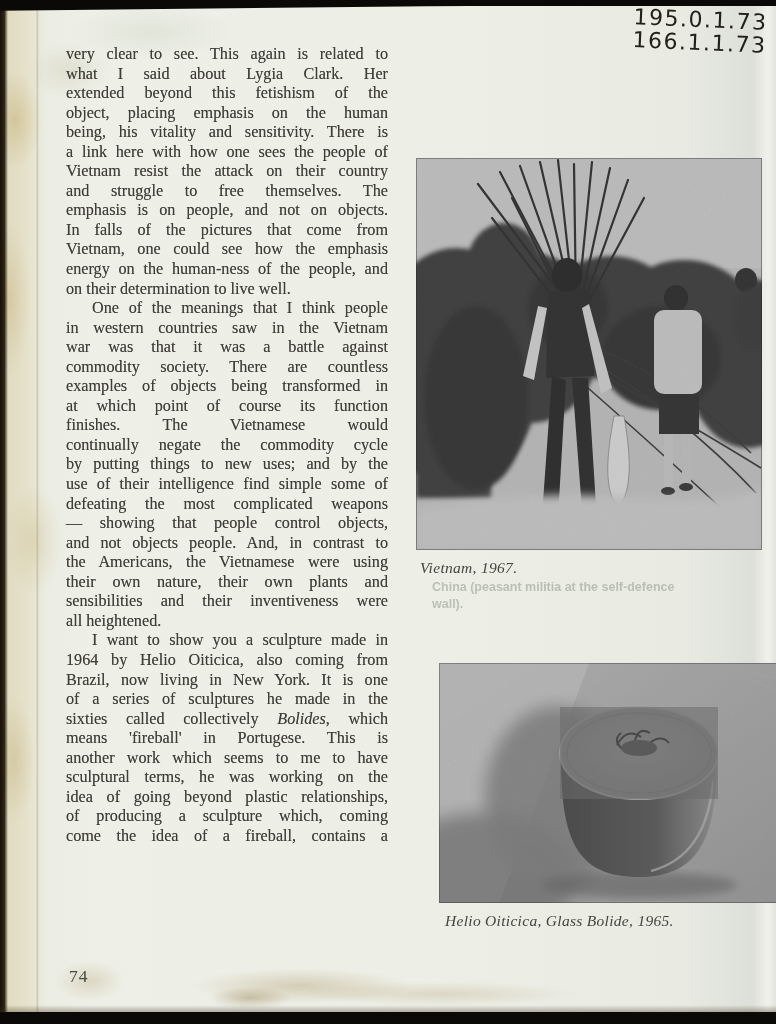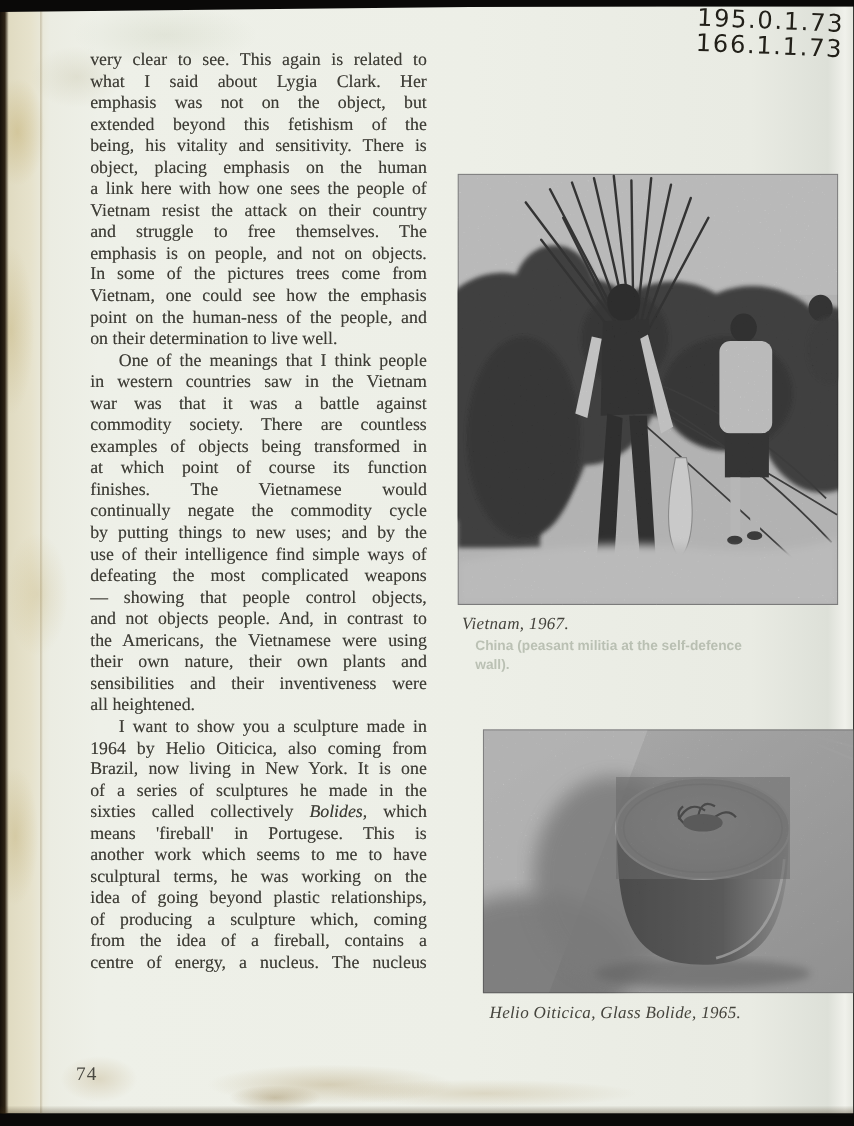--- a/index.html
+++ b/index.html
@@ -32,21 +32,21 @@
   .bottom-shade{position:absolute;left:0;right:0;bottom:12px;height:7px;
     background:linear-gradient(180deg,transparent,rgba(60,45,20,.35));}
   
   .hand{position:absolute;top:5px;right:8px;text-align:right;
     font-family:"DejaVu Sans",sans-serif;font-size:22px;line-height:23px;
     color:#222019;letter-spacing:1.5px;transform:rotate(2.5deg);transform-origin:right top;}
   
   .body-text{position:absolute;left:66px;top:39px;width:322px;
     color:#3e3d36;font-size:16.2px;line-height:19.55px;
     text-shadow:0 0 .4px rgba(62,61,54,.55);}
-  .tl{text-align:justify;text-align-last:justify;white-space:nowrap;margin-left:16px;}
+  .tl{text-align:justify;text-align-last:justify;white-space:nowrap;}
   .tl{white-space:normal;}
   .tl.end{text-align-last:left;}
   .tl.ind{text-indent:26px;}
   
   figure{margin:4px;position:absolute;}
   .fig1{left:412px;top:148px;width:346px;}
   .fig2{left:408px;top:653px;width:353px;padding-left:27px;}
   .fig1 svg,.fig2 svg{display:block;filter:grayscale(1) contrast(1.03);}
   figcaption{font-style:italic;font-size:15.5px;color:#45443d;letter-spacing:.3px;}
   .fig1 figcaption{margin:9px 0 0 4px;}
@@ -65,61 +65,59 @@
   <div class="page">
 
     <div class="hand">
       <div>195.0.1.73</div>
       <div>166.1.1.73</div>
     </div>
 
     <div class="body-text">
         <div class="tl"><span>very clear to see. This again is related to</span></div>
         <div class="tl"><span>what I said about Lygia Clark. Her</span></div>
-        <div class="tl"><span>emphasis was not on the object, but</span></div>
         <div class="tl"><span>extended beyond this fetishism of the</span></div>
+        <div class="tl"><span>object, placing emphasis on the human</span></div>
         <div class="tl"><span>being, his vitality and sensitivity. There is</span></div>
-        <div class="tl"><span>object, placing emphasis on the human</span></div>
         <div class="tl"><span>a link here with how one sees the people of</span></div>
         <div class="tl"><span>Vietnam resist the attack on their country</span></div>
         <div class="tl"><span>and struggle to free themselves. The</span></div>
         <div class="tl"><span>emphasis is on people, and not on objects.</span></div>
-        <div class="tl"><span>In some of the pictures trees come from</span></div>
+        <div class="tl"><span>In falls of the pictures that come from</span></div>
         <div class="tl"><span>Vietnam, one could see how the emphasis</span></div>
-        <div class="tl"><span>point on the human-ness of the people, and</span></div>
+        <div class="tl"><span>energy on the human-ness of the people, and</span></div>
         <div class="tl end"><span>on their determination to live well.</span></div>
         <div class="tl ind"><span>One of the meanings that I think people</span></div>
         <div class="tl"><span>in western countries saw in the Vietnam</span></div>
         <div class="tl"><span>war was that it was a battle against</span></div>
         <div class="tl"><span>commodity society. There are countless</span></div>
         <div class="tl"><span>examples of objects being transformed in</span></div>
         <div class="tl"><span>at which point of course its function</span></div>
         <div class="tl"><span>finishes. The Vietnamese would</span></div>
         <div class="tl"><span>continually negate the commodity cycle</span></div>
         <div class="tl"><span>by putting things to new uses; and by the</span></div>
-        <div class="tl"><span>use of their intelligence find simple ways of</span></div>
+        <div class="tl"><span>use of their intelligence find simple some of</span></div>
         <div class="tl"><span>defeating the most complicated weapons</span></div>
         <div class="tl"><span>— showing that people control objects,</span></div>
         <div class="tl"><span>and not objects people. And, in contrast to</span></div>
         <div class="tl"><span>the Americans, the Vietnamese were using</span></div>
         <div class="tl"><span>their own nature, their own plants and</span></div>
         <div class="tl"><span>sensibilities and their inventiveness were</span></div>
         <div class="tl end"><span>all heightened.</span></div>
         <div class="tl ind"><span>I want to show you a sculpture made in</span></div>
         <div class="tl"><span>1964 by Helio Oiticica, also coming from</span></div>
         <div class="tl"><span>Brazil, now living in New York. It is one</span></div>
         <div class="tl"><span>of a series of sculptures he made in the</span></div>
         <div class="tl"><span>sixties called collectively </span><i>Bolides</i><span>, which</span></div>
         <div class="tl"><span>means 'fireball' in Portugese. This is</span></div>
         <div class="tl"><span>another work which seems to me to have</span></div>
         <div class="tl"><span>sculptural terms, he was working on the</span></div>
         <div class="tl"><span>idea of going beyond plastic relationships,</span></div>
         <div class="tl"><span>of producing a sculpture which, coming</span></div>
-        <div class="tl"><span>from the idea of a fireball, contains a</span></div>
-        <div class="tl"><span>centre of energy, a nucleus. The nucleus</span></div>
+        <div class="tl"><span>come the idea of a fireball, contains a</span></div>
       </div>
 
     <figure class="fig1">
       <svg width="346" height="392" viewBox="0 0 346 392">
         <defs>
           <filter id="grain" x="0" y="0" width="100%" height="100%">
             <feTurbulence type="fractalNoise" baseFrequency="0.55" numOctaves="2" stitchTiles="stitch"></feTurbulence>
             <feColorMatrix type="matrix" values="0 0 0 0 0.15  0 0 0 0 0.15  0 0 0 0 0.13  0.9 0.9 0.9 0 0"></feColorMatrix>
           </filter>
           <filter id="soft2">

